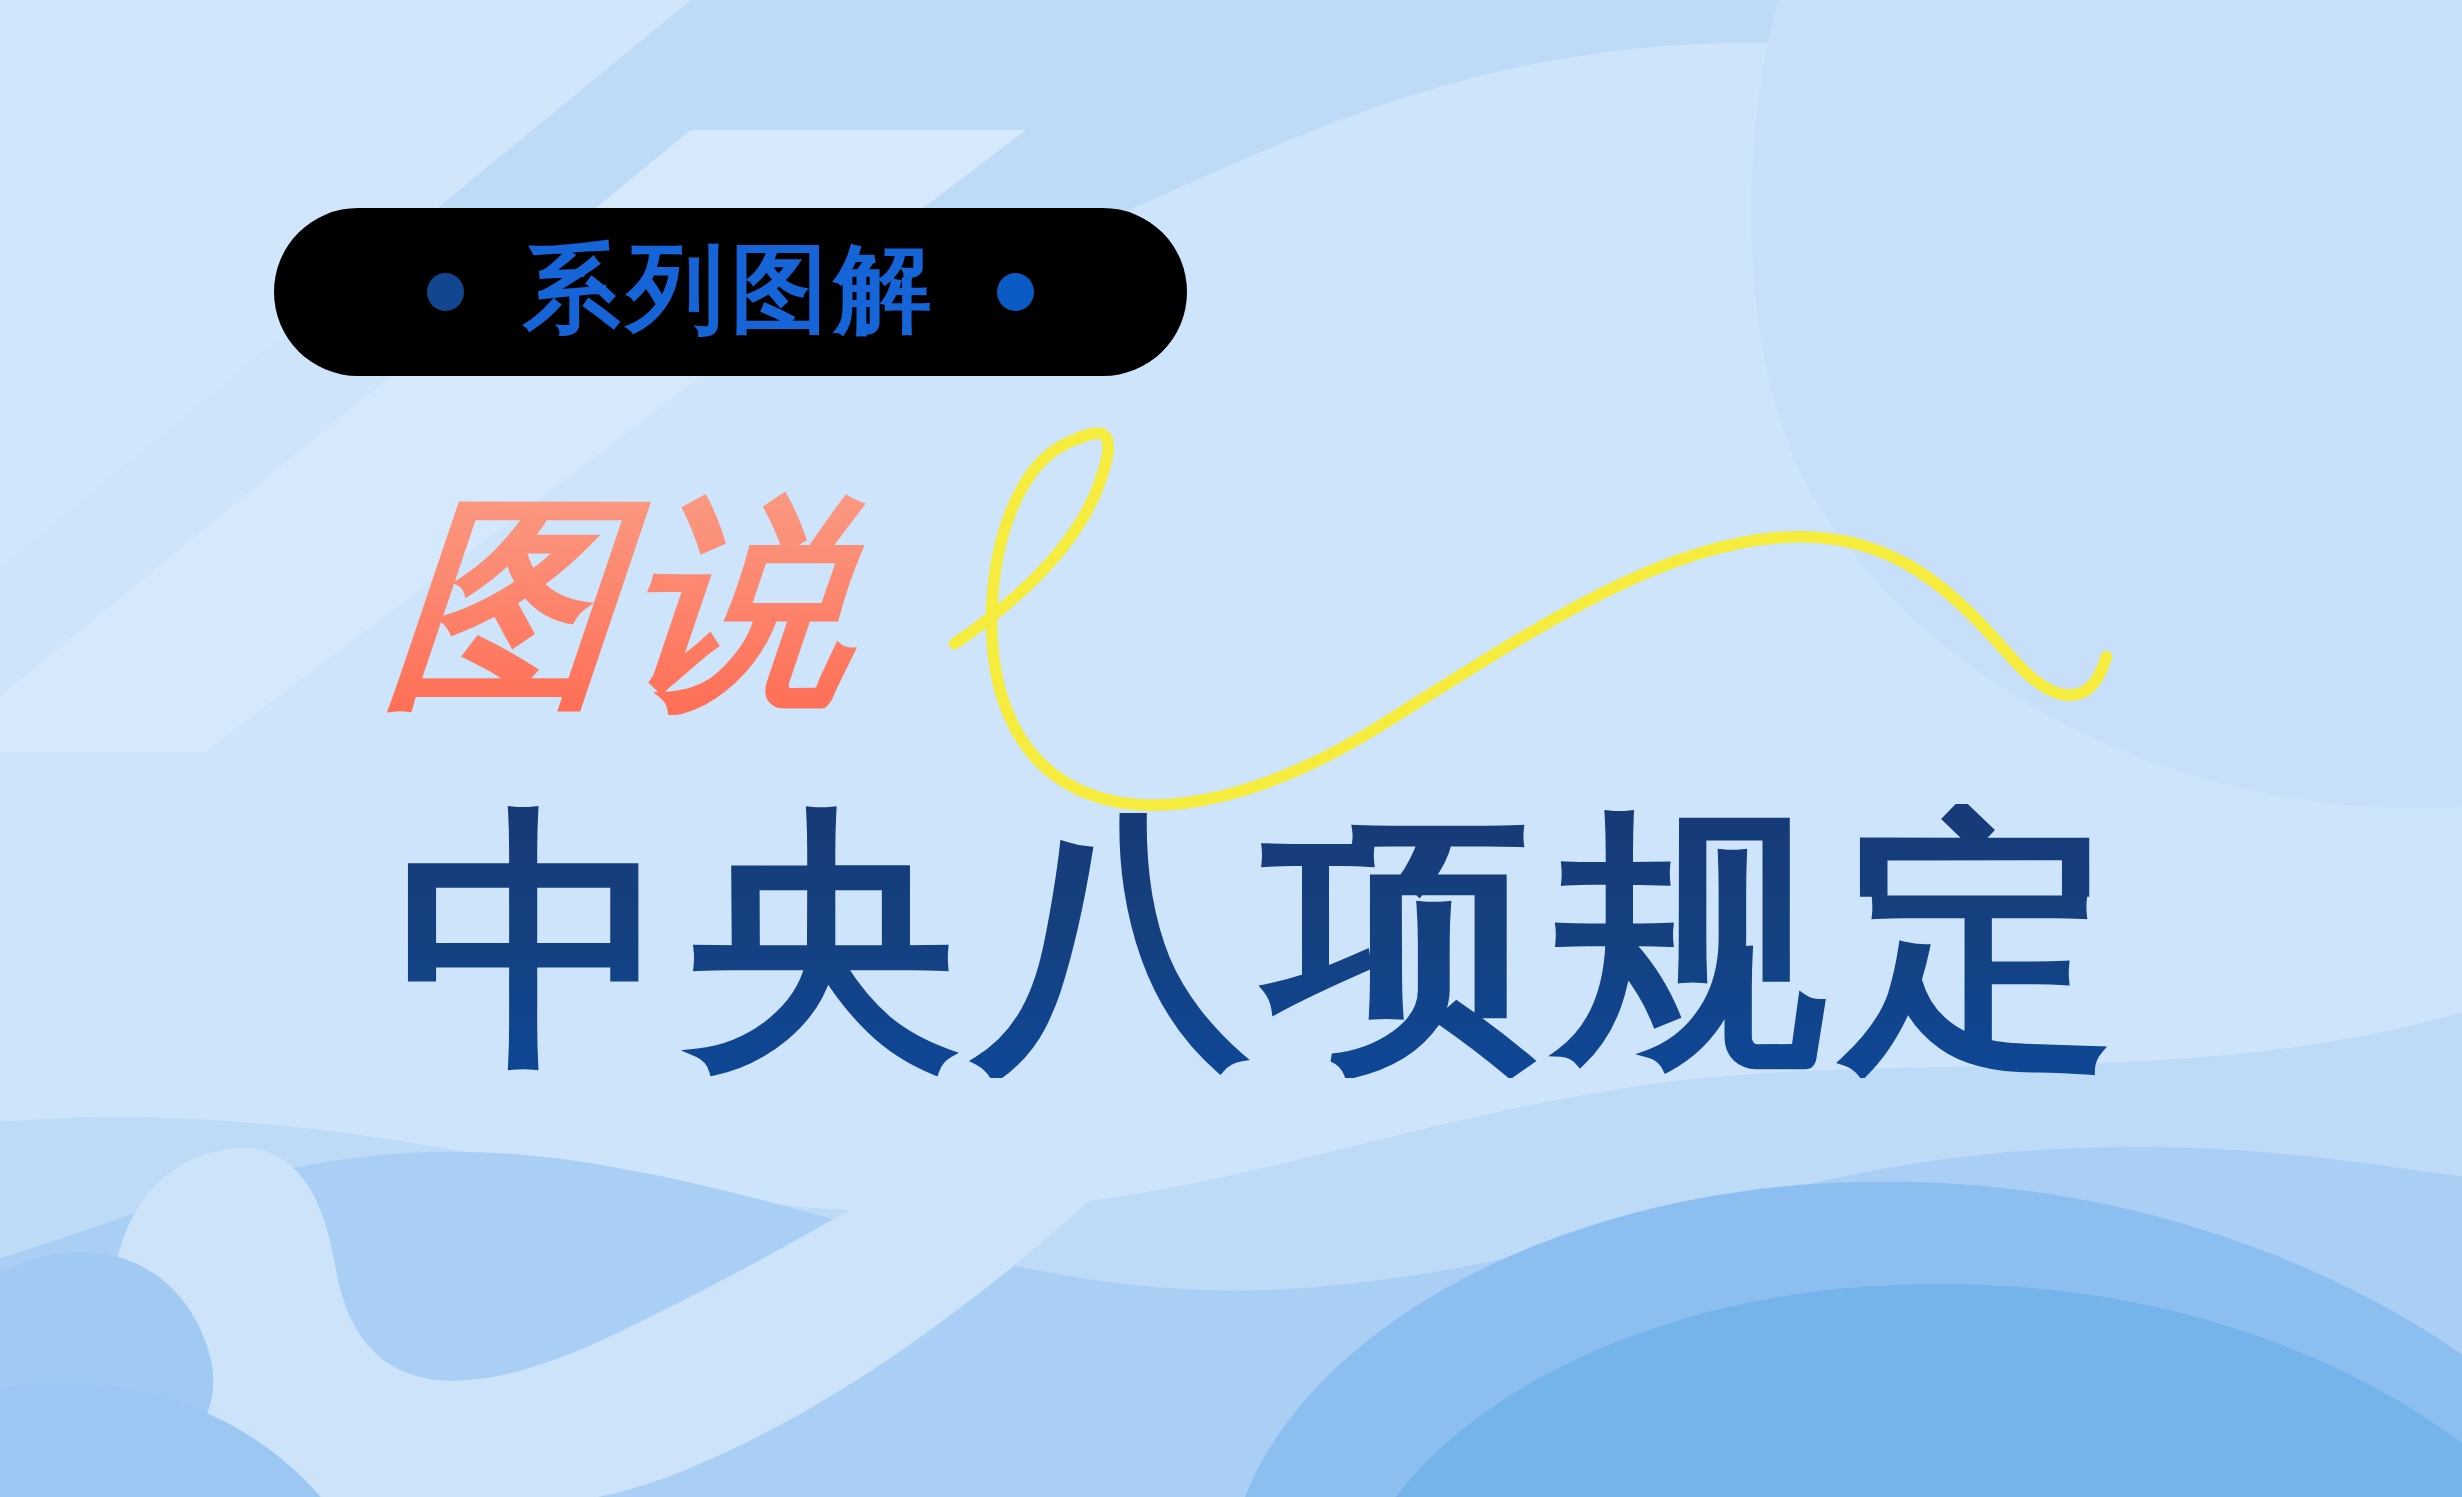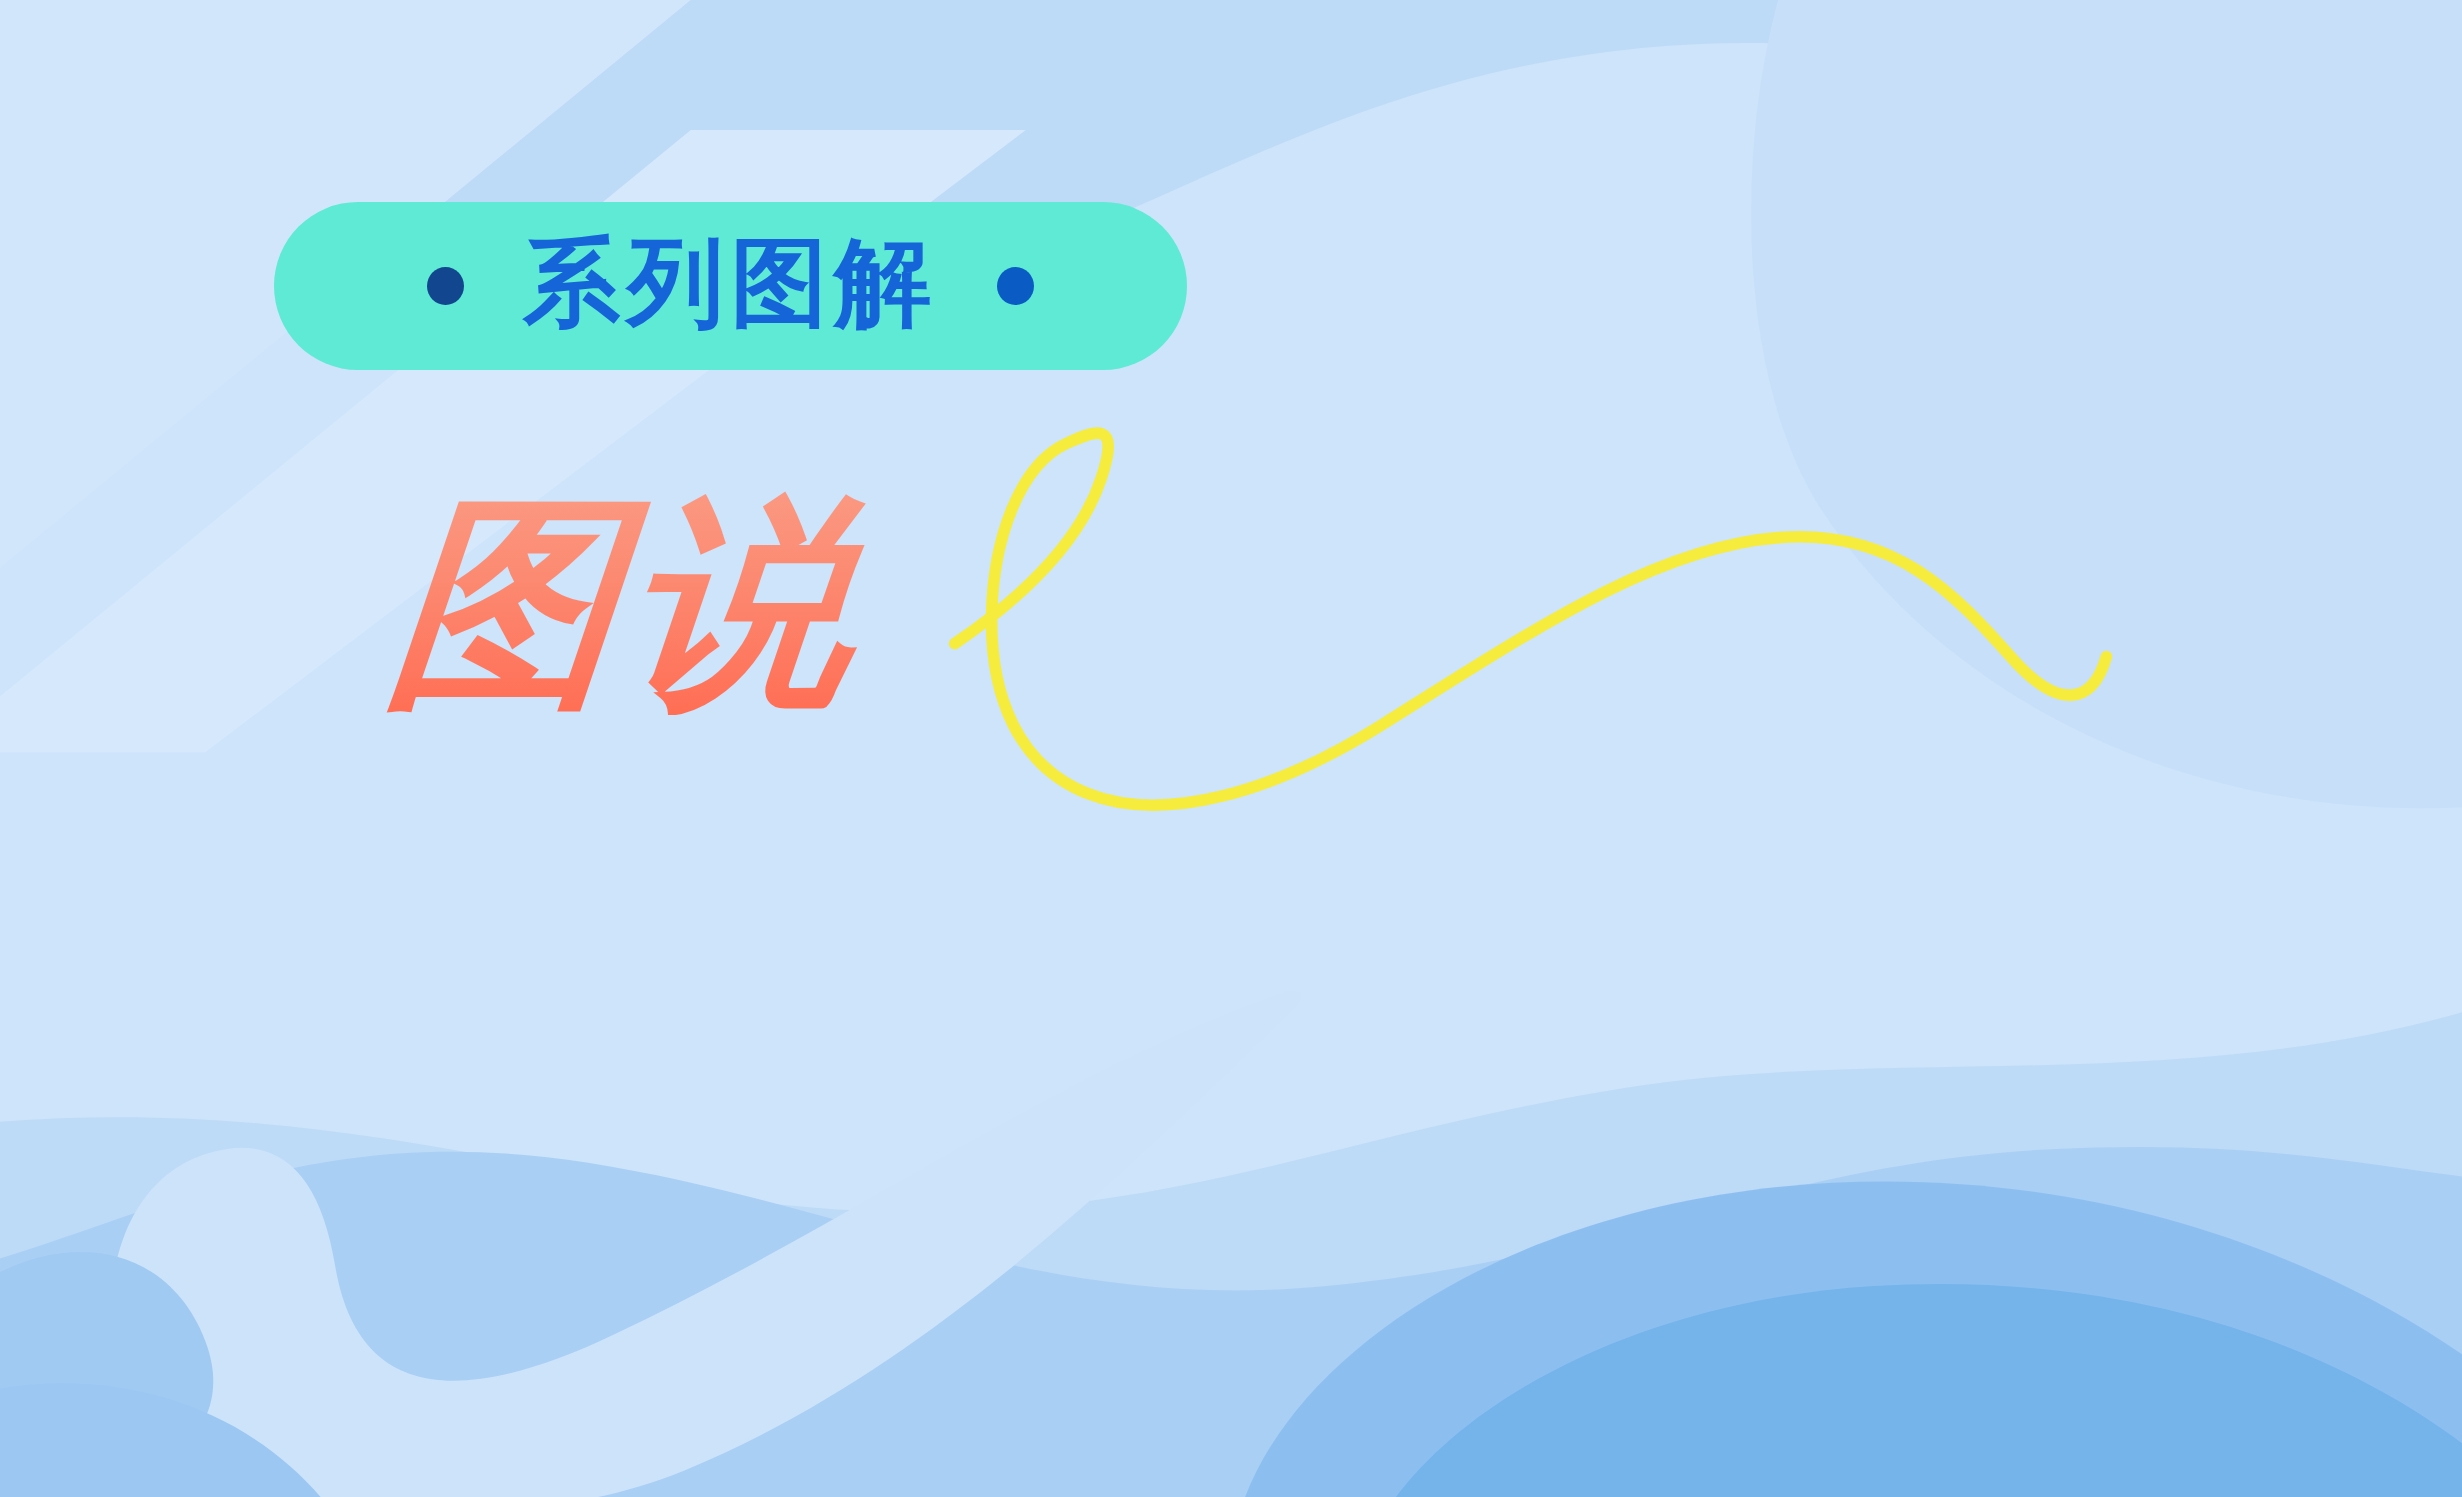--- a/index.html
+++ b/index.html
@@ -20,24 +20,24 @@
     inset: 0;
     width: 100%;
     height: 100%;
     display: block;
   }
 
   
   #series-badge {
     position: absolute;
     left: 274px;
-    top: 202px;
+    top: 208px;
     width: 913px;
     height: 168px;
-    background: #5eead4;
+    background: #000000;
     border-radius: 84px;
     display: flex;
     align-items: center;
     justify-content: center;
     gap: 59px;
     z-index: 6;
     text-align: right;
   }
   .badge-dot {
     width: 37px;
@@ -176,15 +176,16 @@
   </svg>
 
   <div id="series-badge">
     <span class="badge-dot" id="badge-dot-left"></span>
     <span id="series-badge-label">系列图解</span>
     <span class="badge-dot" id="badge-dot-right"></span>
   </div>
 
   <div id="script-word">图说</div>
 
+  <div id="main-title">中央八项规定</div>
 
 </div>
 
 
 </body></html>

